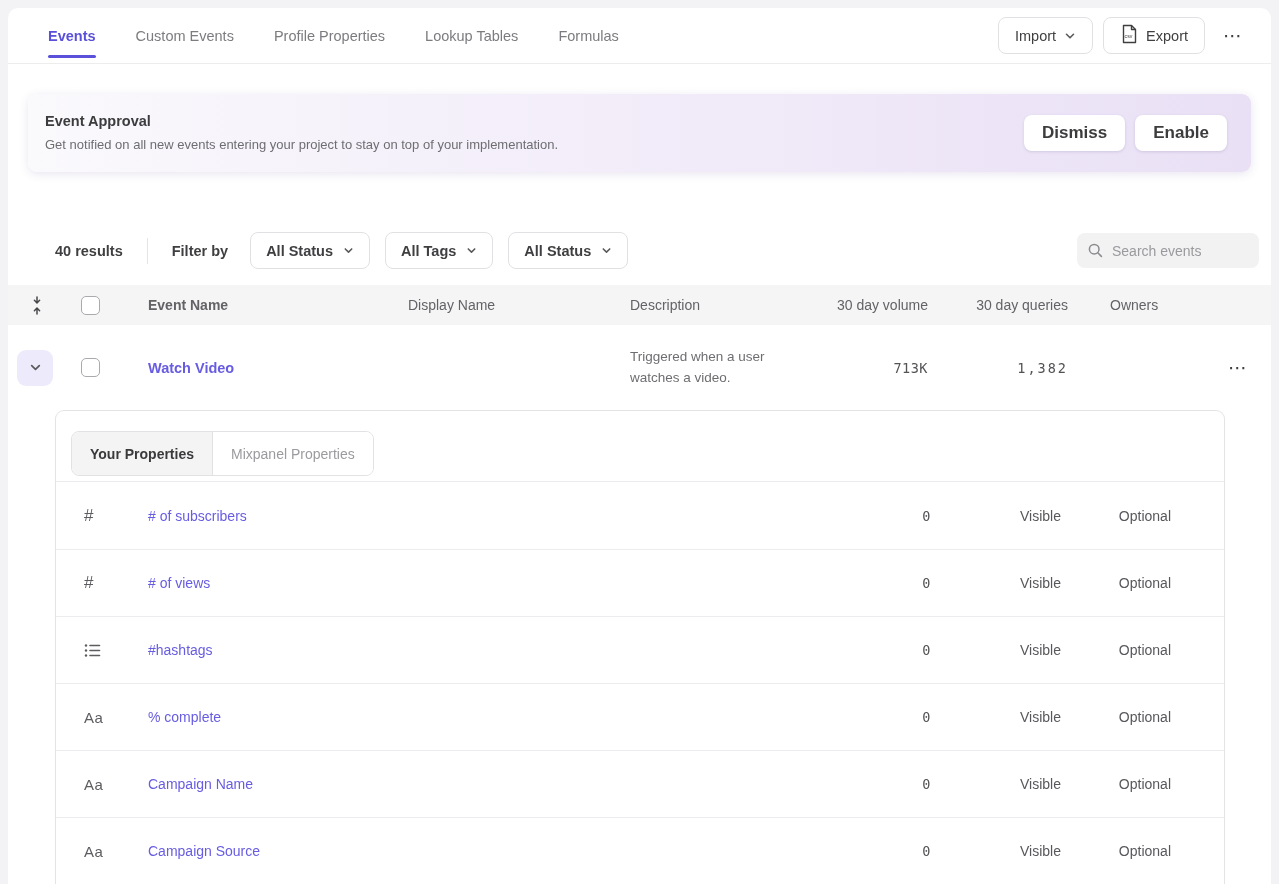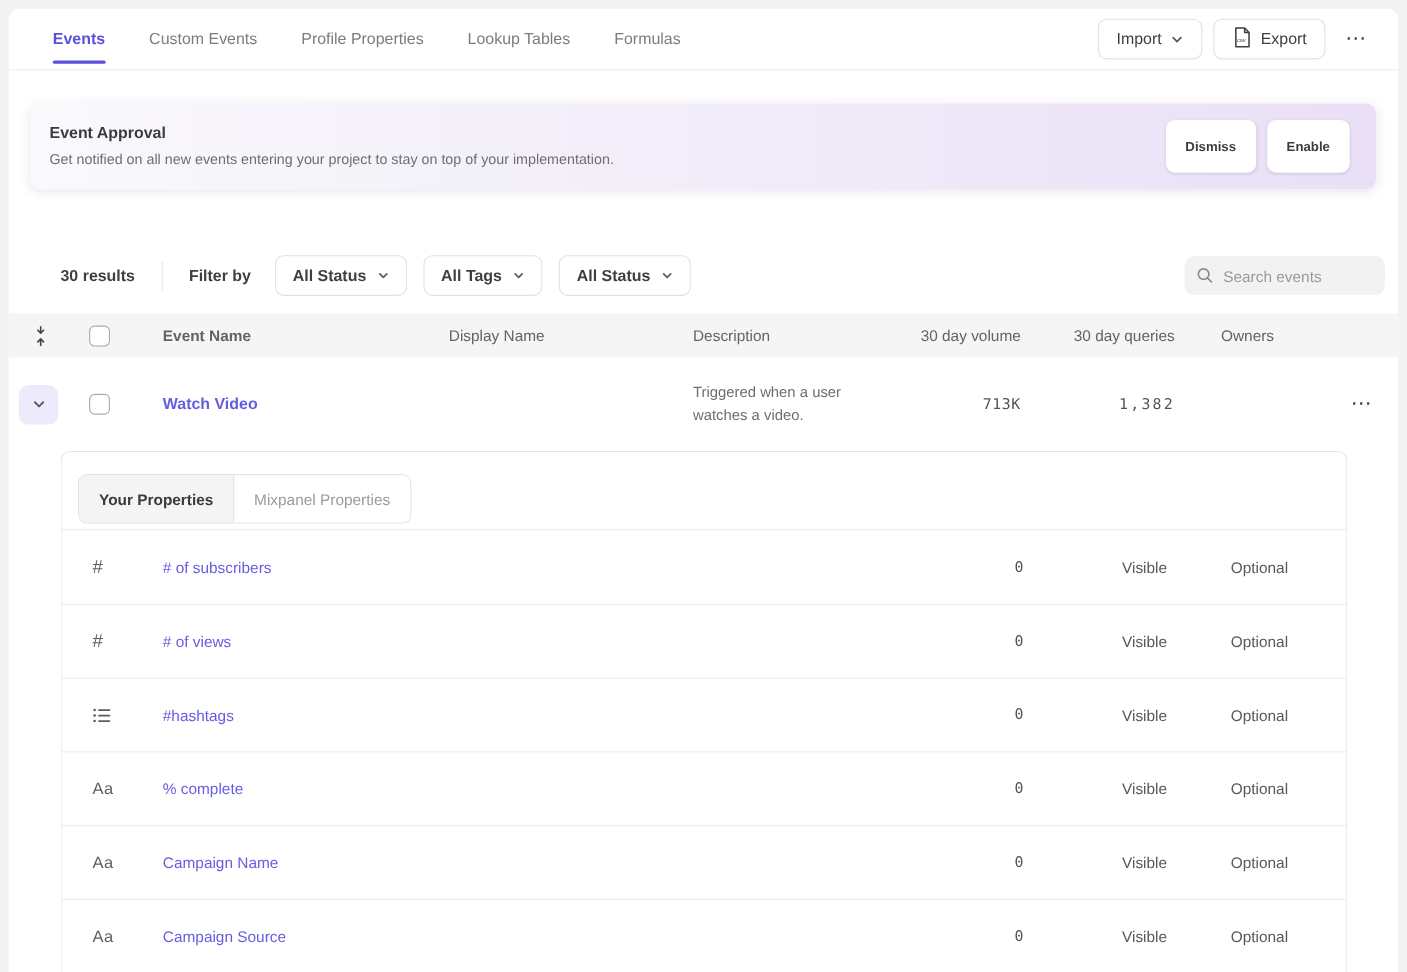--- a/index.html
+++ b/index.html
@@ -49,22 +49,22 @@
     margin:30px 20px 0 20px; height:78px; border-radius:9px;
     background:linear-gradient(90deg,#faf9fc 0%, #f1ebf9 55%, #e9e0f5 100%);
     box-shadow:0 2px 10px rgba(90,70,140,.14);
     display:flex; align-items:center; padding:0 24px 0 17px;
   }
   .banner-text { line-height:1.5; }
   .banner-title { font-size:14.5px; font-weight:700; color:#3c3c3e; }
   .banner-desc { font-size:13px; color:#6e6e72; margin-top:2px; }
   .banner-actions { margin-left:auto; display:flex; gap:10px; }
   .banner-btn {
-    height:48px; padding:0 18px; background:#fff; border:none;
-    border-radius:8px; font-size:12px; font-weight:600; color:#3c3c3e;
+    height:36px; padding:0 18px; background:#fff; border:none;
+    border-radius:8px; font-size:17px; font-weight:600; color:#3c3c3e;
     box-shadow:0 1px 3px rgba(60,50,100,.15); cursor:pointer;
     font-family:inherit;
   }
 
   
   .filter-row {
     margin-top:60px; height:37px; padding:0 12px 0 47px;
     display:flex; align-items:center;
   }
   .results-count { font-size:14.5px; font-weight:600; color:#3f3f41; }
@@ -185,21 +185,21 @@
       <div class="banner-title">Event Approval</div>
       <div class="banner-desc">Get notified on all new events entering your project to stay on top of your implementation.</div>
     </div>
     <div class="banner-actions">
       <button class="banner-btn">Dismiss</button>
       <button class="banner-btn">Enable</button>
     </div>
   </div>
 
   <div class="filter-row">
-    <span class="results-count">30 results</span>
+    <span class="results-count">40 results</span>
     <span class="v-divider"></span>
     <span class="filter-by">Filter by</span>
     <button class="dropdown">
       <span>All Status</span>
       <span class="chev">
         <svg width="11" height="11" viewBox="0 0 12 12">
             <path d="M2.5 4.3 L6 7.8 L9.5 4.3" stroke="currentColor" stroke-width="1.7" fill="none" stroke-linecap="round" stroke-linejoin="round"></path>
           </svg>
       </span>
     </button>

